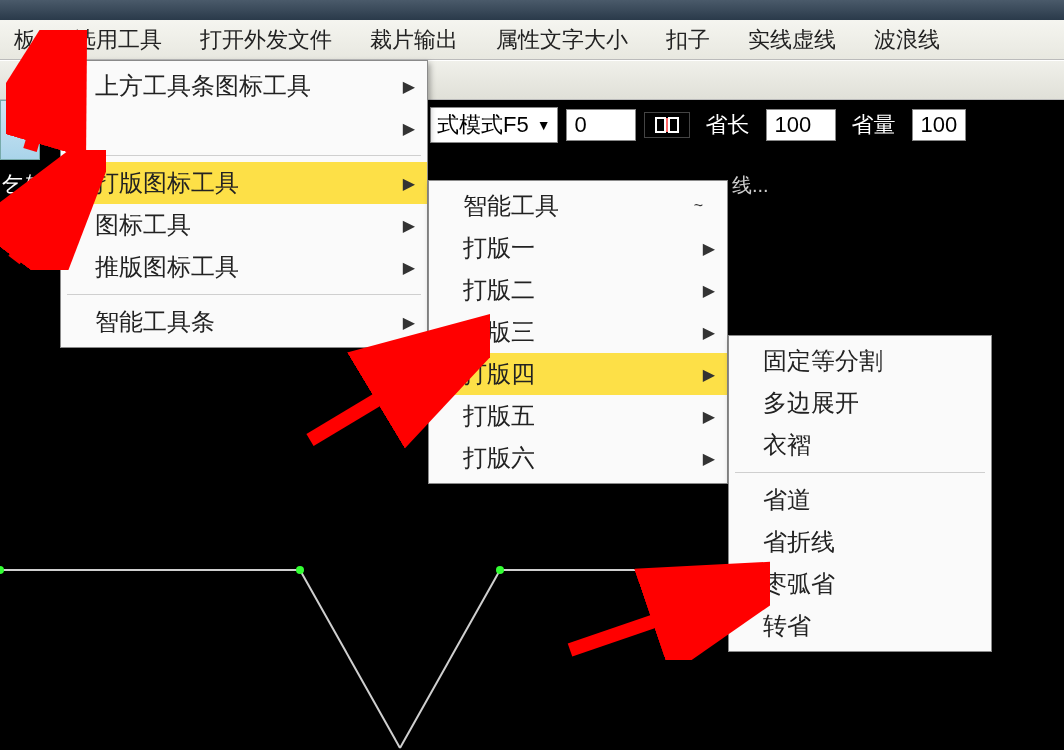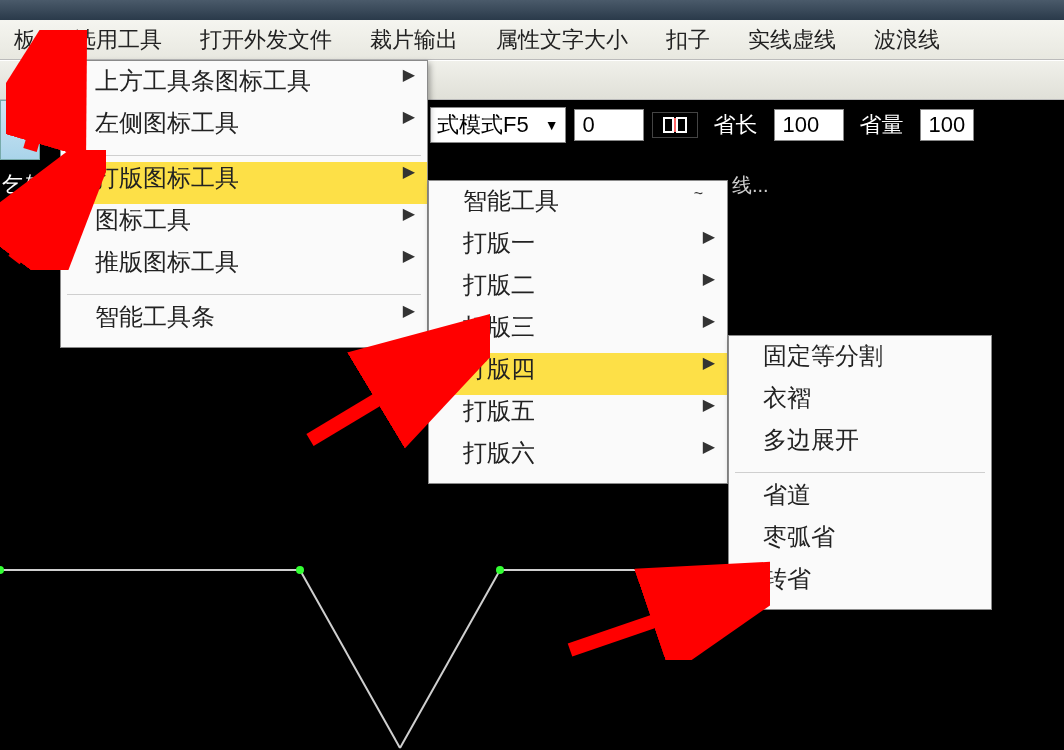--- a/index.html
+++ b/index.html
@@ -14,38 +14,38 @@
   .menubar .menu-item.active { border: 2px solid #5a7aff; border-radius: 3px;
              background: #fff; padding: 2px 6px; }
 
   .toolbar-strip { height: 40px; background: linear-gradient(#f0f0ea, #e0e0d8);
              border-top: 1px solid #fff; border-bottom: 1px solid #bbb; }
 
   .param-bar { position: absolute; top: 100px; left: 0; right: 0; height: 50px;
              background: #000; display: flex; align-items: center; gap: 8px;
              padding-left: 430px; color: #fff; font-size: 22px; }
   .param-bar .combo { background: #fff; color: #000; padding: 2px 6px;
-             border: 1px solid #888; display: flex; align-items: center; gap: 16px; }
+             border: 1px solid #888; display: flex; align-items: center; gap: 8px; }
   .param-bar .combo .caret { font-size: 14px; }
   .param-bar .field { background: #fff; color: #000; padding: 2px 8px; min-width: 70px;
              border: 1px solid #888; text-align: left; }
   .param-bar .field.black-icon { background: #000; border: 1px solid #444;
              display: flex; align-items: center; justify-content: center; min-width: 46px; }
   .param-bar .label { padding: 0 8px; }
 
   .left-strip { position: absolute; top: 100px; left: 0; width: 40px; height: 60px;
              background: linear-gradient(#cfe6f5, #a9d4ea); border: 1px solid #7aa; }
   .left-black-label { position: absolute; top: 166px; left: 0; color: #fff;
              font-size: 22px; padding: 4px 2px; letter-spacing: 2px; }
 
   
   .dropdown { position: absolute; background: #fafafa; border: 1px solid #8a8a8a;
              box-shadow: 2px 3px 6px rgba(0,0,0,.35); padding: 4px 0;
              font-size: 24px; color: #222; }
-  .dropdown .row { display: flex; align-items: flex-start; height: 42px;
+  .dropdown .row { display: flex; align-items: center; height: 42px;
              padding: 0 28px 0 34px; position: relative; white-space: nowrap; }
   .dropdown .row.hover { background: #fde047; }
   .dropdown .row .txt { flex: 1 1 auto; padding-right: 90px; }
   .dropdown .row .arrow { position: absolute; right: 12px; font-size: 16px; color: #333; }
   .dropdown .sep { height: 1px; background: #cfcfcf; margin: 6px 6px; }
 
   .dd1 { top: 60px;  left: 60px;  width: 368px; }
   .dd2 { top: 180px; left: 428px; width: 300px; }
   .dd3 { top: 335px; left: 728px; width: 264px; }
 
@@ -109,21 +109,20 @@
     <circle cx="0" cy="420" r="4" fill="#3f3"></circle>
   </svg>
 </div>
 
 <div class="dropdown dd1">
   <div class="row">
     <span class="txt">上方工具条图标工具</span>
       <span class="arrow">▶</span>
     </div>
   <div class="row">
-    <span class="txt">左侧图标工具</span>
       <span class="arrow">▶</span>
     </div>
   <div class="sep"></div>
   <div class="row hover">
     <span class="txt">打版图标工具</span>
       <span class="arrow">▶</span>
     </div>
   <div class="row">
     <span class="txt">图标工具</span>
       <span class="arrow">▶</span>
@@ -168,28 +167,31 @@
     <span class="txt">打版六</span>
       <span class="arrow">▶</span>
     </div>
 </div>
 
 <div class="dropdown dd3">
   <div class="row">
       <span class="txt">固定等分割</span>
     </div>
   <div class="row">
+      <span class="txt">多边展开</span>
+    </div>
+  <div class="row">
       <span class="txt">衣褶</span>
     </div>
-  <div class="row">
-      <span class="txt">多边展开</span>
-    </div>
   <div class="sep"></div>
   <div class="row">
       <span class="txt">省道</span>
+    </div>
+  <div class="row">
+      <span class="txt">省折线</span>
     </div>
   <div class="row">
       <span class="txt">枣弧省</span>
     </div>
   <div class="row">
       <span class="txt">转省</span>
     </div>
 </div>
 
 <svg class="arrow-red" style="top:30px;left:6px" width="90" height="140">

